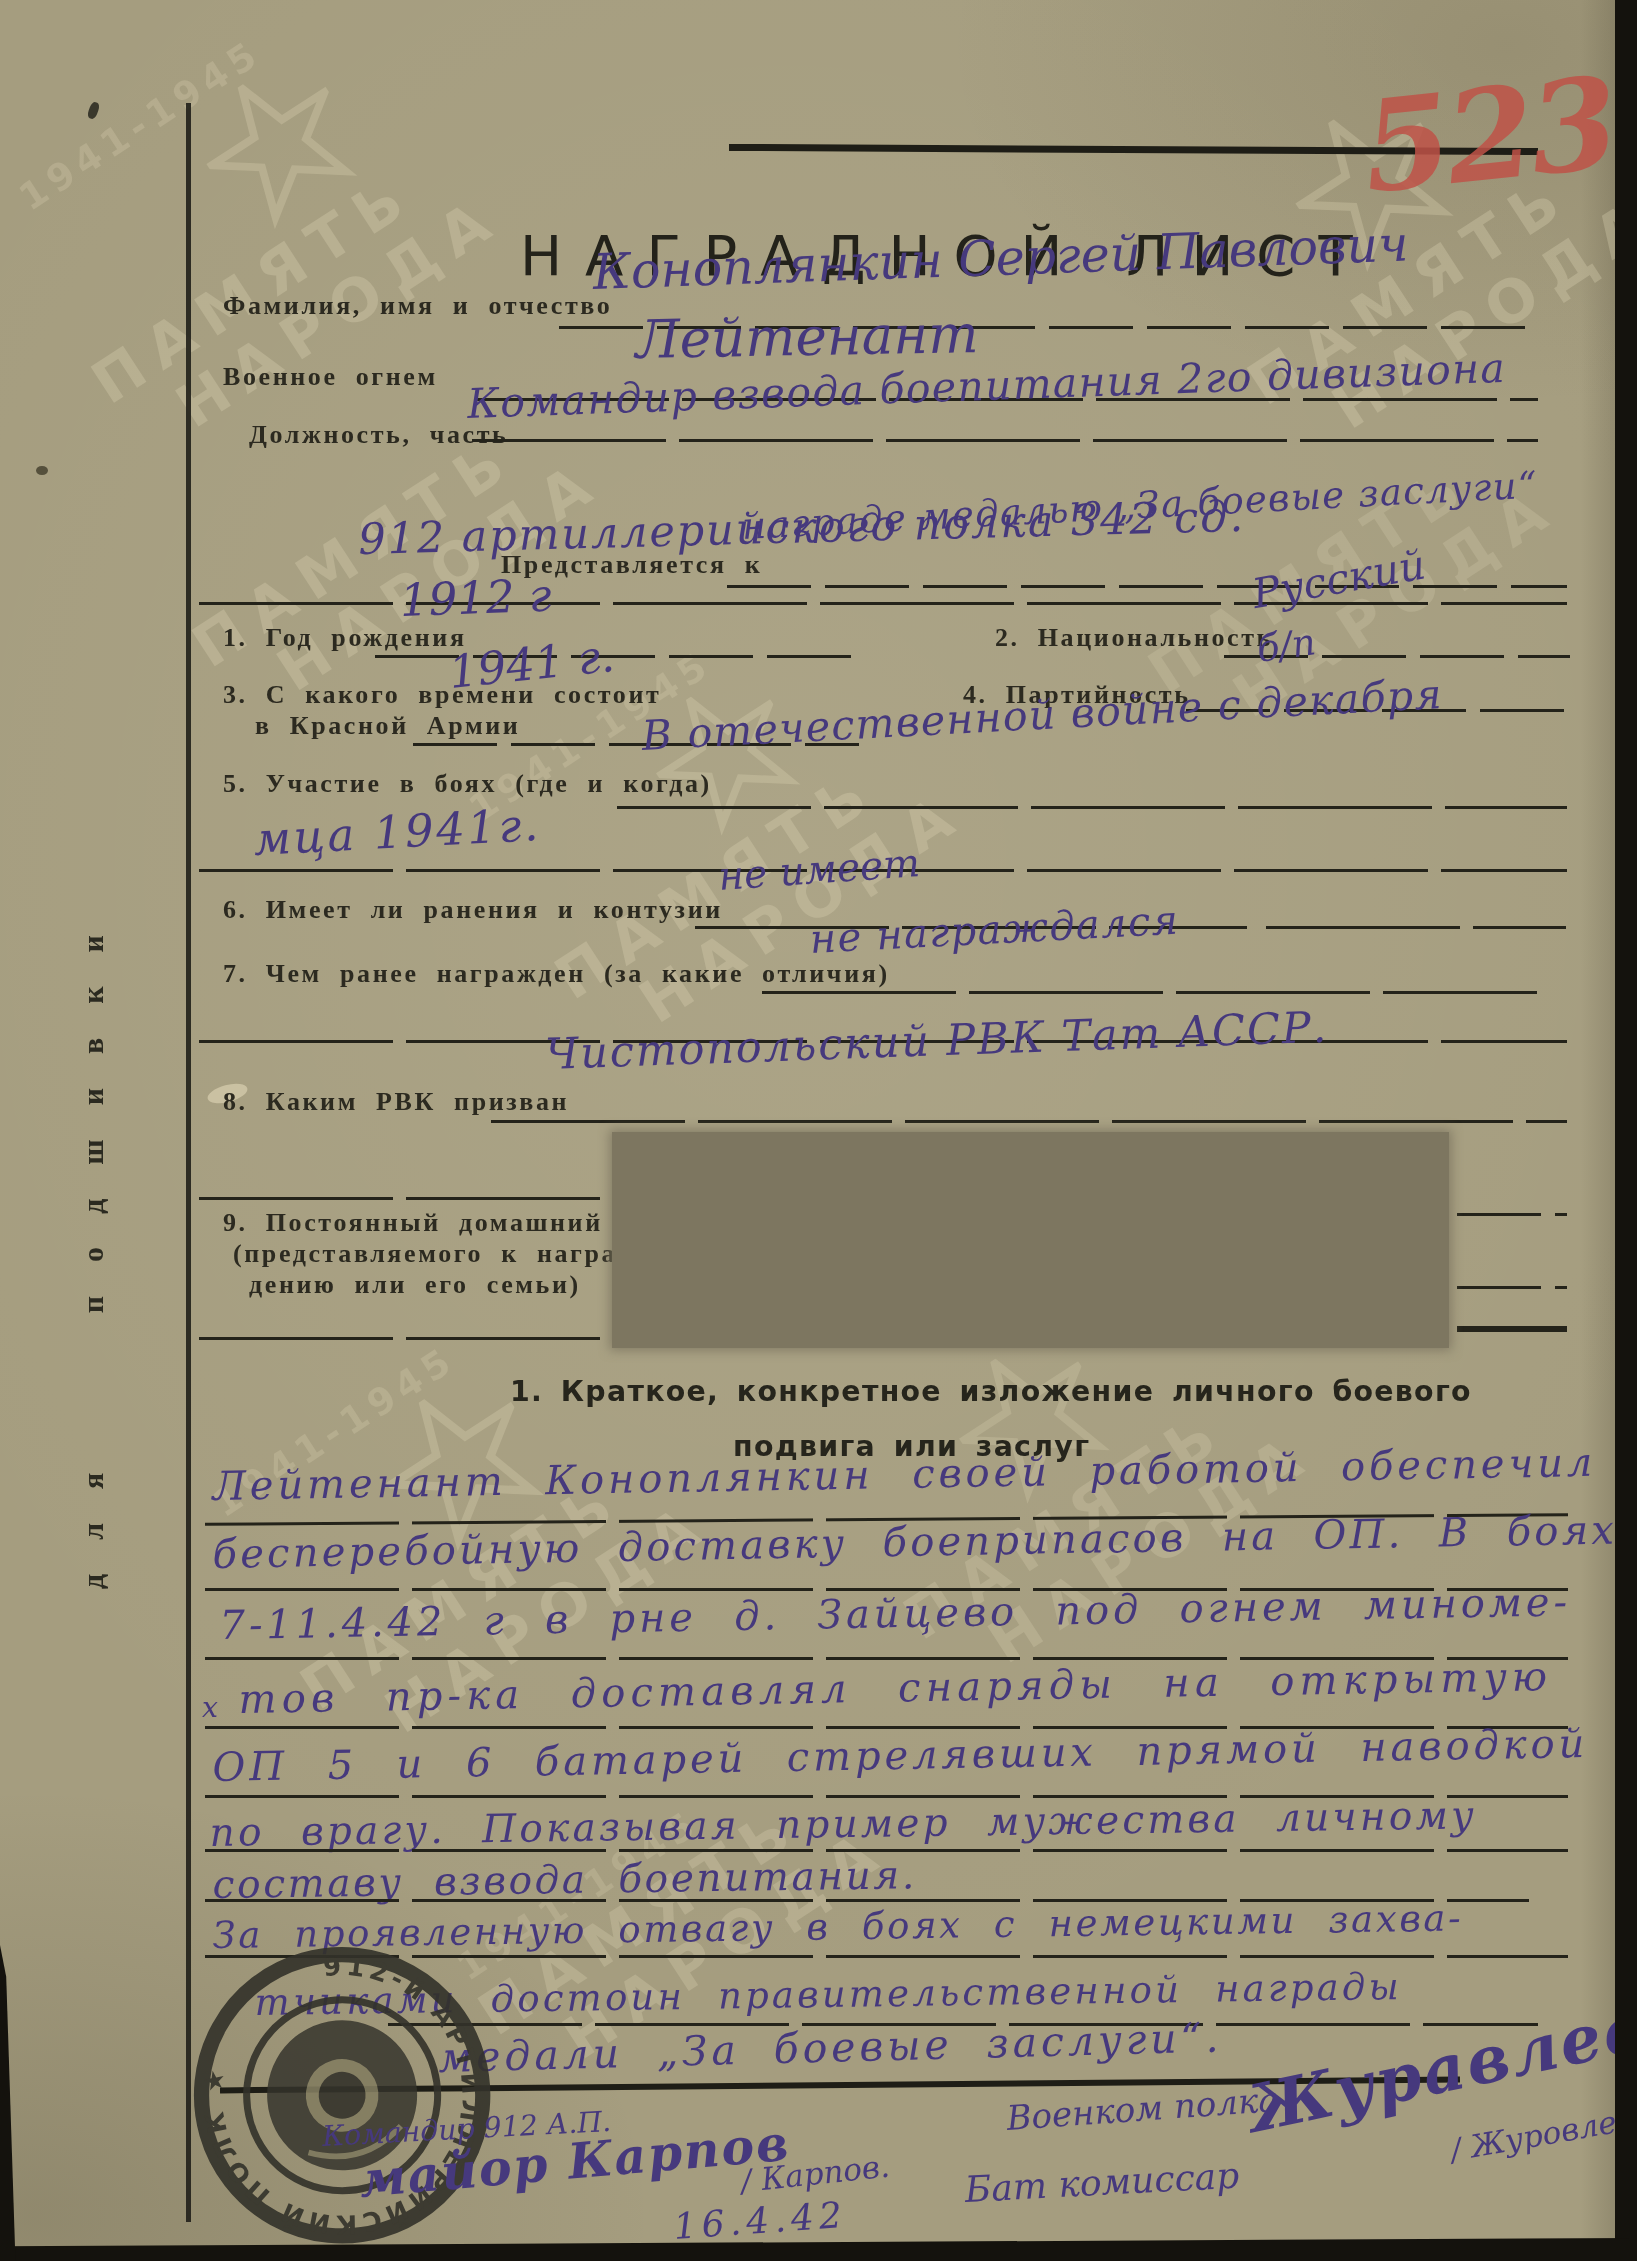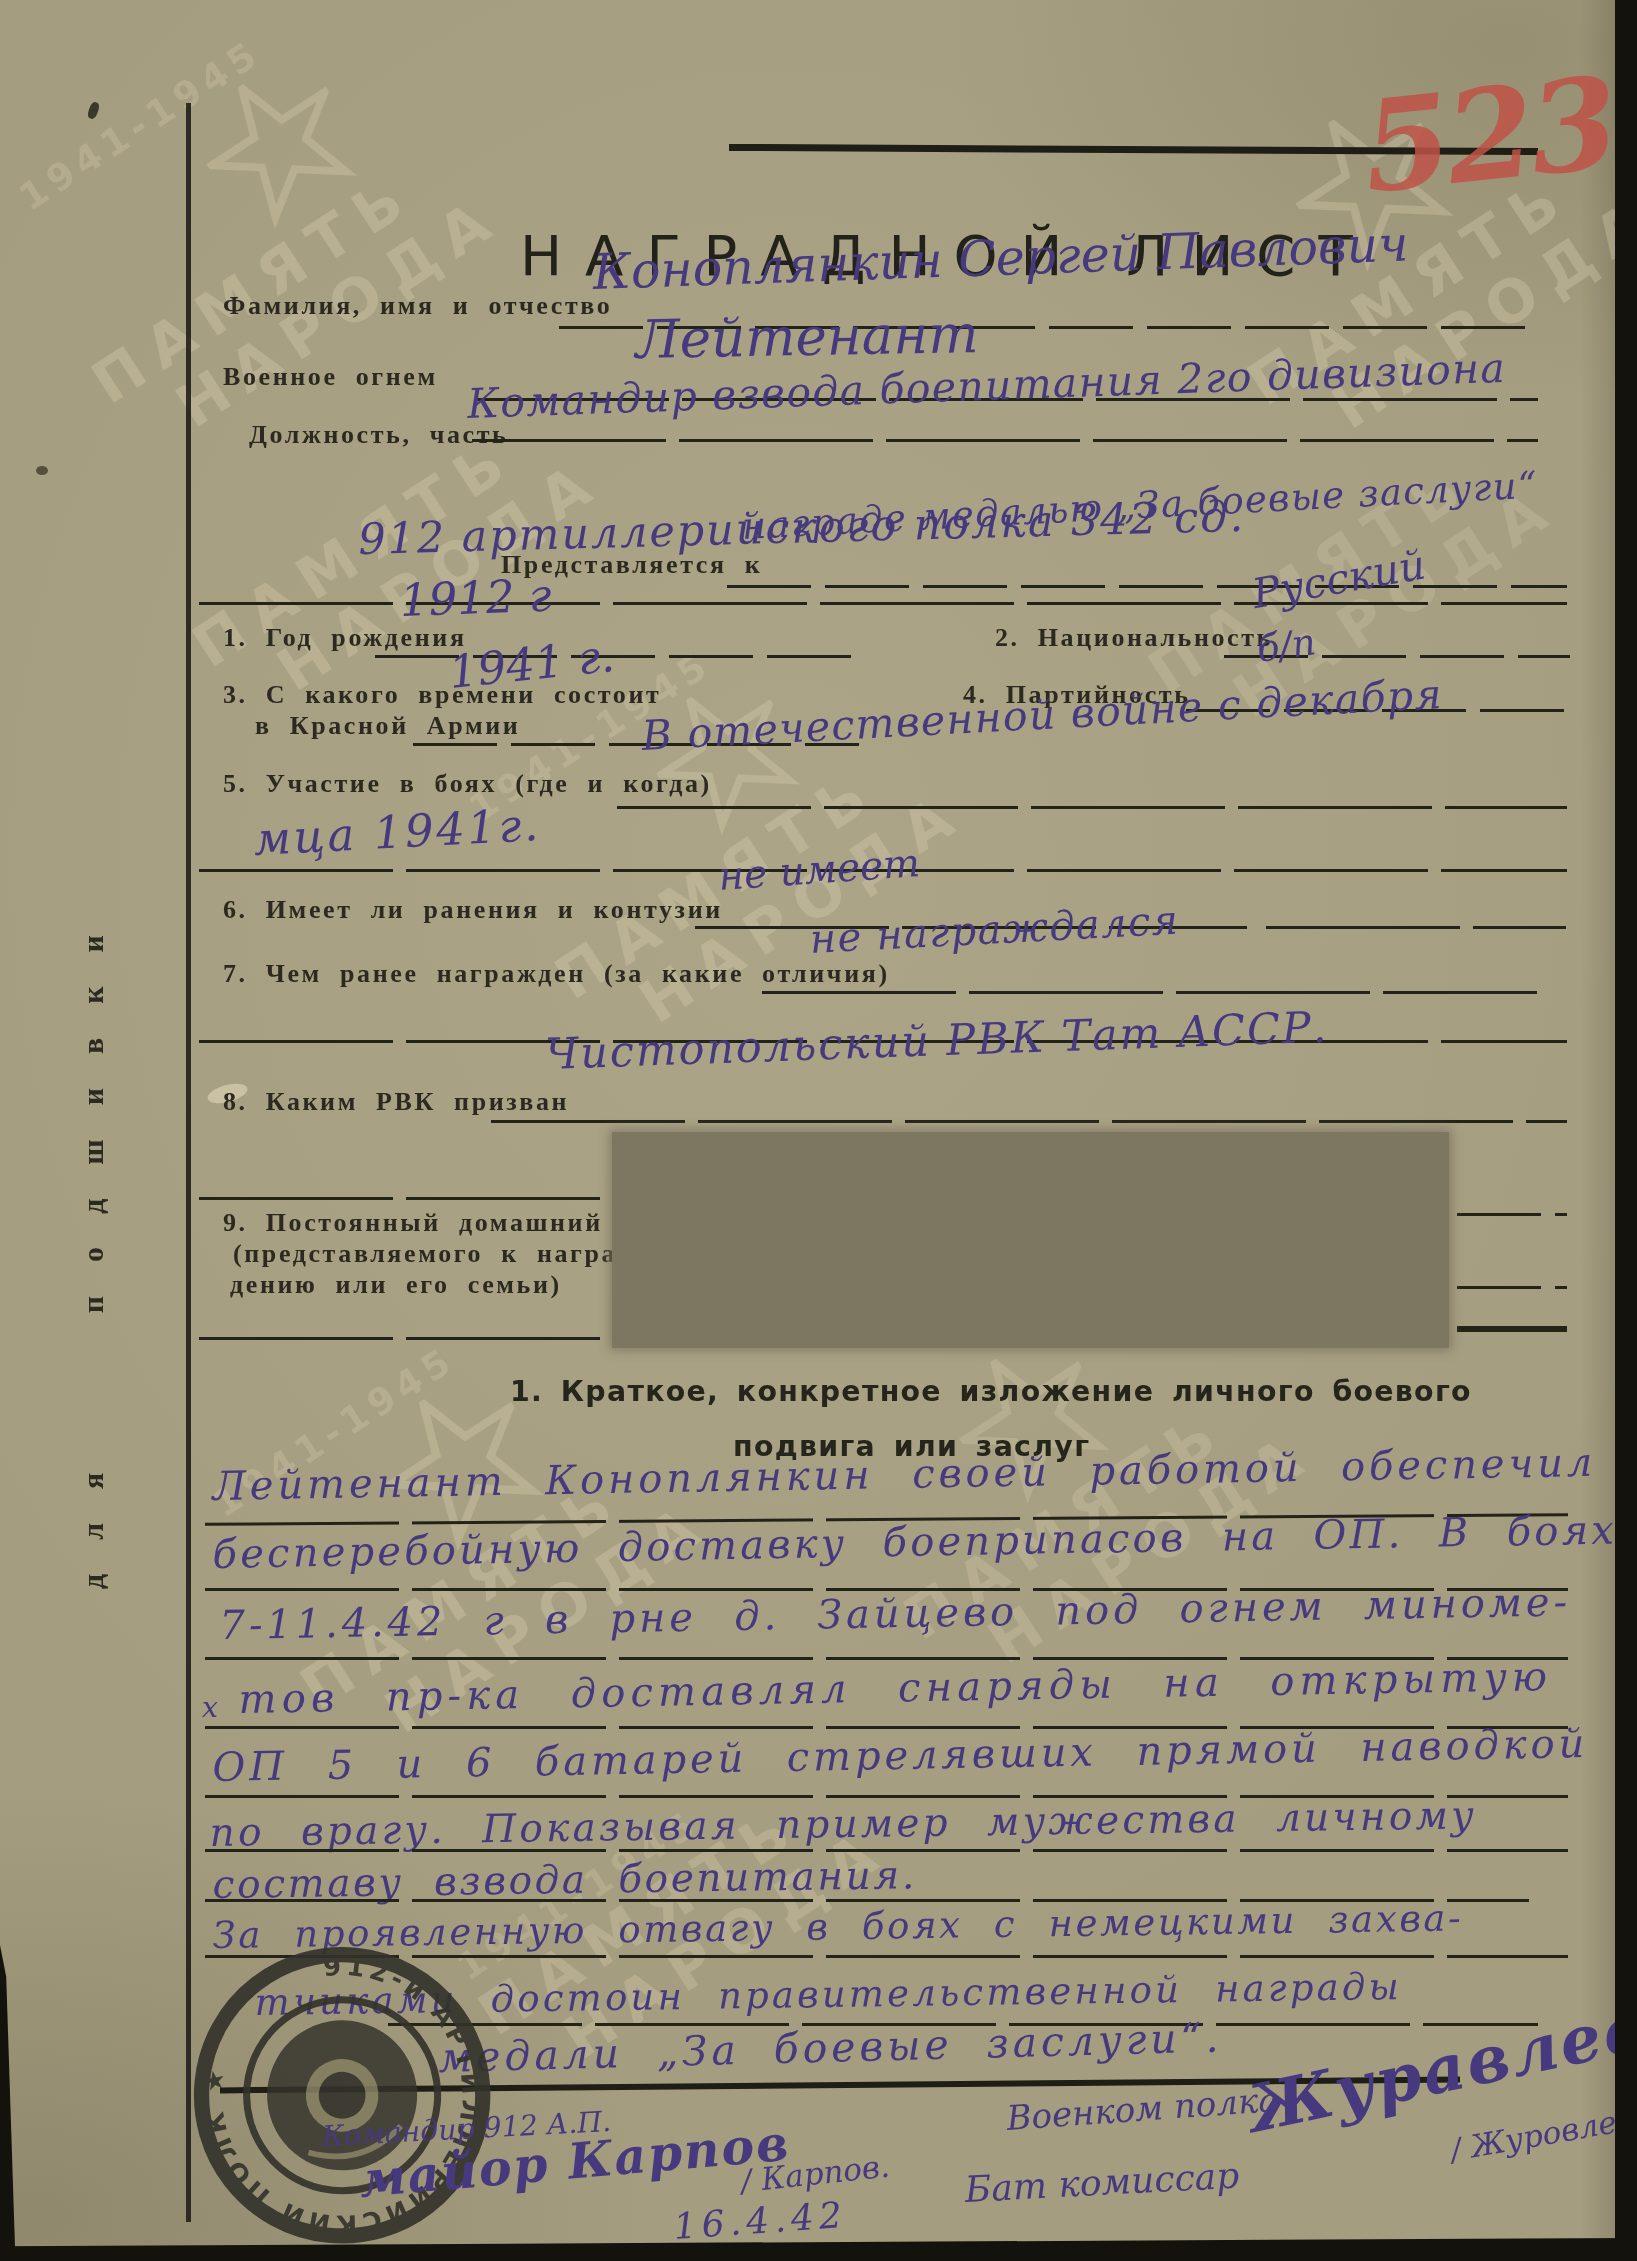--- a/index.html
+++ b/index.html
@@ -170,21 +170,21 @@
   <div class="ln" style="left:199px;top:1040px;width:1368px;"></div>
 
   <div class="hw" style="left:546px;top:1029px;font-size:43px;letter-spacing:1.9px;transform:rotate(-2deg);">Чистопольский РВК Тат АССР.</div>
   <div class="lbl" style="left:223px;top:1087px;">8. Каким РВК призван</div>
   <div class="ln" style="left:491px;top:1120px;width:1076px;"></div>
 
   <div class="ln" style="left:199px;top:1197px;width:417px;"></div>
   <div class="ln dash" style="left:1457px;top:1213px;width:110px;"></div>
   <div class="lbl" style="left:223px;top:1208px;">9. Постоянный домашний адрес</div>
   <div class="lbl" style="left:233px;top:1239px;">(представляемого к награж-</div>
-  <div class="lbl" style="left:230px;top:1270px;">дению или его семьи)</div>
+  <div class="lbl" style="left:249px;top:1270px;">дению или его семьи)</div>
   <div class="ln dash" style="left:1457px;top:1286px;width:110px;"></div>
   <div class="ln" style="left:199px;top:1337px;width:417px;"></div>
   <div class="ln bold" style="left:1457px;top:1326px;width:110px;"></div>
   <div class="redact" style="left:612px;top:1132px;width:837px;height:216px;"></div>
 
   <div class="sech" style="left:510px;top:1375px;">1. Краткое, конкретное изложение личного боевого</div>
   <div class="sech" style="left:733px;top:1430px;">подвига или заслуг</div>
 
   <div class="hw" style="left:213px;top:1463px;font-size:40px;letter-spacing:3.9px;word-spacing:22px;transform:rotate(-1deg);">Лейтенант Коноплянкин своей работой обеспечил</div>
   <div class="ln" style="left:205px;top:1518px;width:1363px;transform:rotate(-.4deg);"></div>

